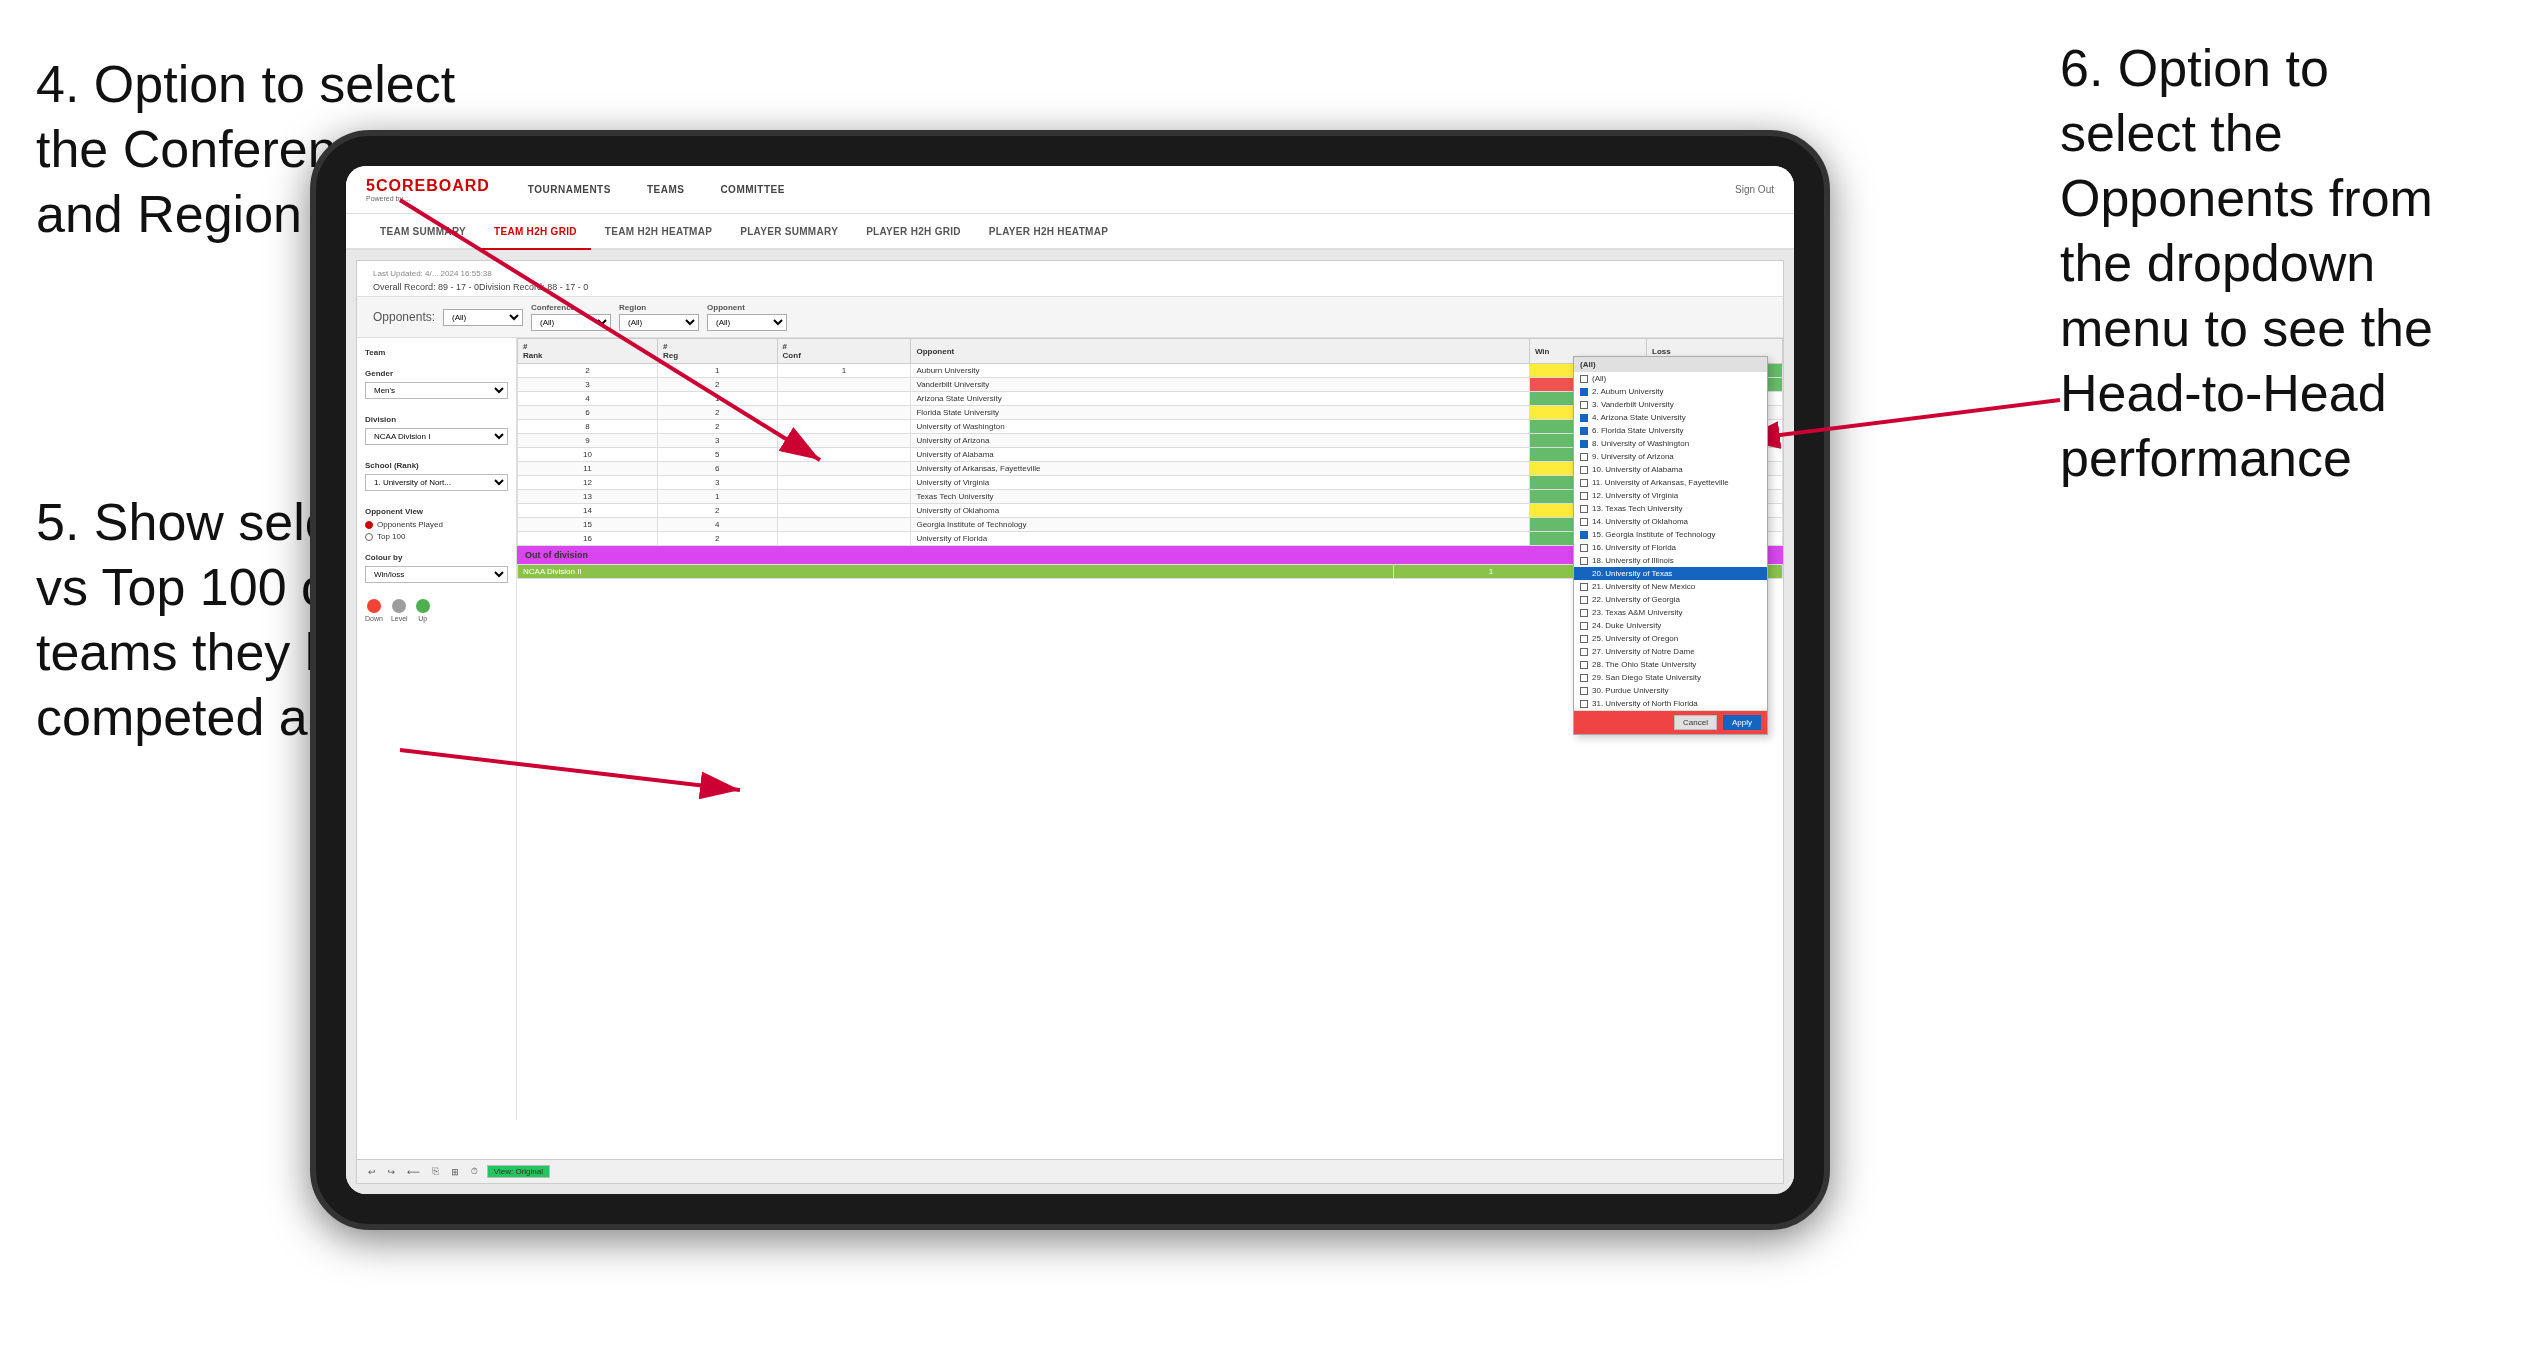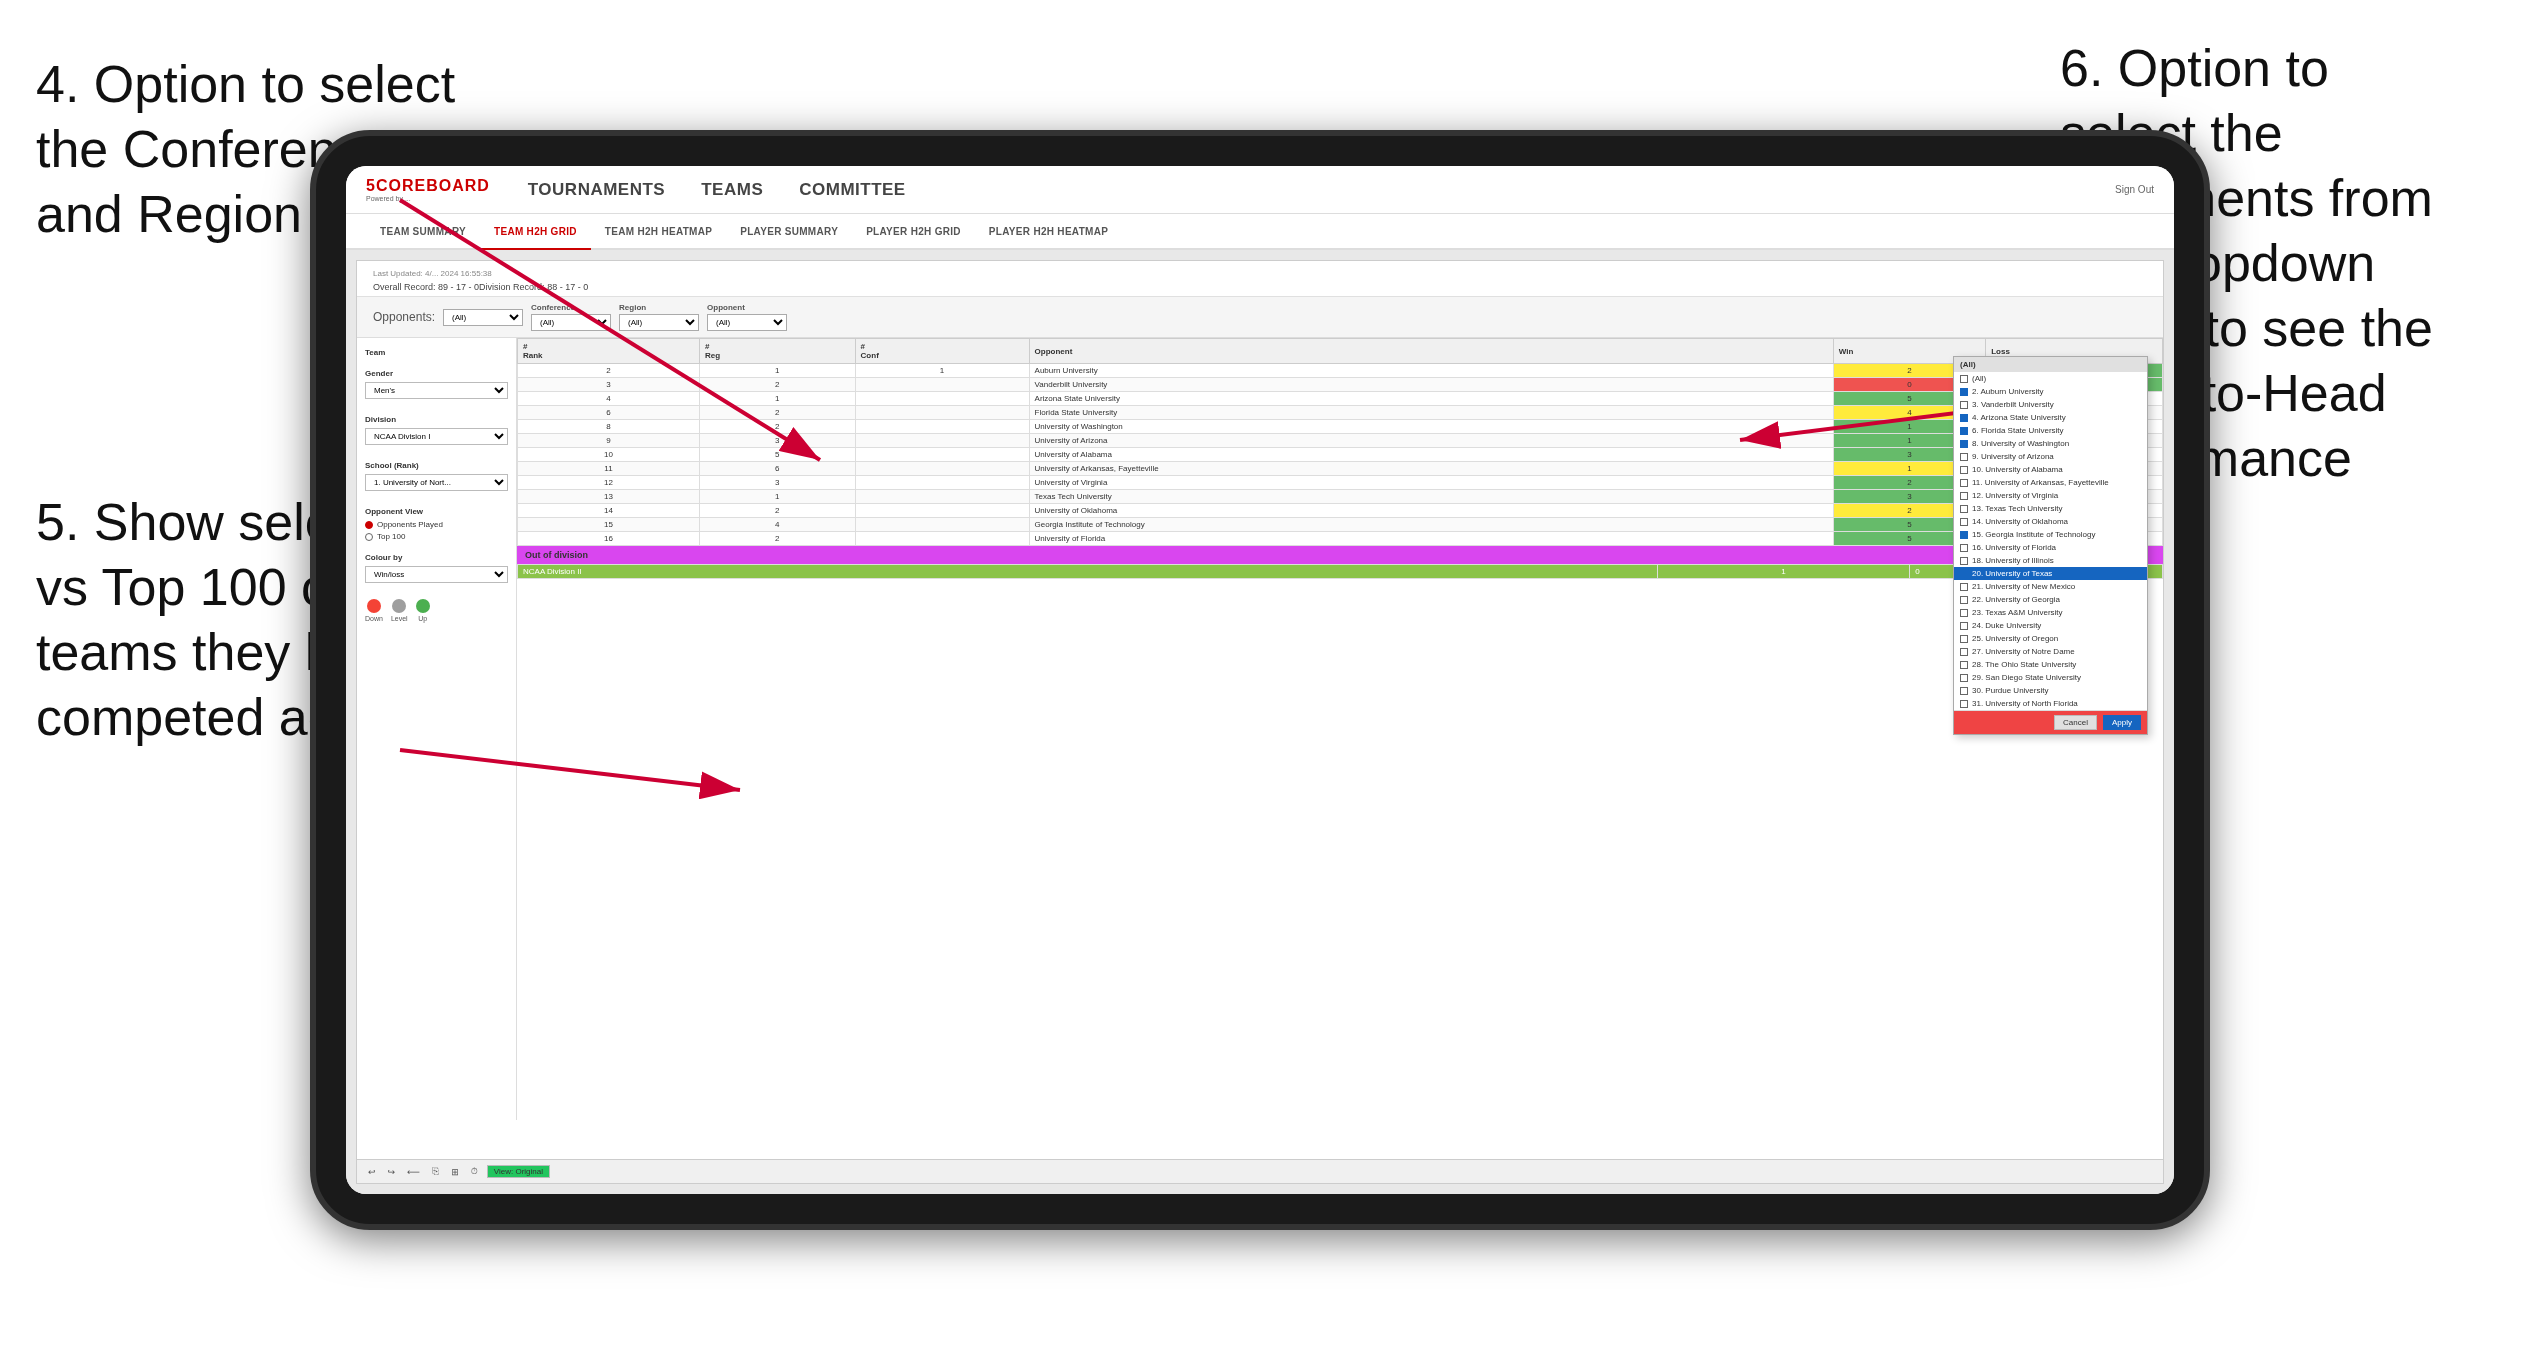--- a/index.html
+++ b/index.html
@@ -29,21 +29,21 @@
       height: 1363px;
       pointer-events: none;
       z-index: 10;
     }
 
     
     .tablet-frame {
       position: absolute;
       top: 130px;
       left: 310px;
-      width: 1900px;
+      width: 1520px;
       height: 1100px;
       background: #1a1a1a;
       border-radius: 60px;
       border: 6px solid #333;
       box-shadow: 0 10px 40px rgba(0,0,0,0.5);
     }
 
     .tablet-screen {
       position: absolute;
       top: 30px;
@@ -98,21 +98,21 @@
       display: flex;
       gap: 0;
       flex: 1;
     }
 
     .nav-link {
       padding: 0 18px;
       height: 48px;
       display: flex;
       align-items: center;
-      font-size: 17px;
+      font-size: 10px;
       font-weight: 600;
       color: #444;
       cursor: pointer;
       letter-spacing: 0.5px;
     }
 
     .nav-right {
       font-size: 10px;
       color: #666;
     }

